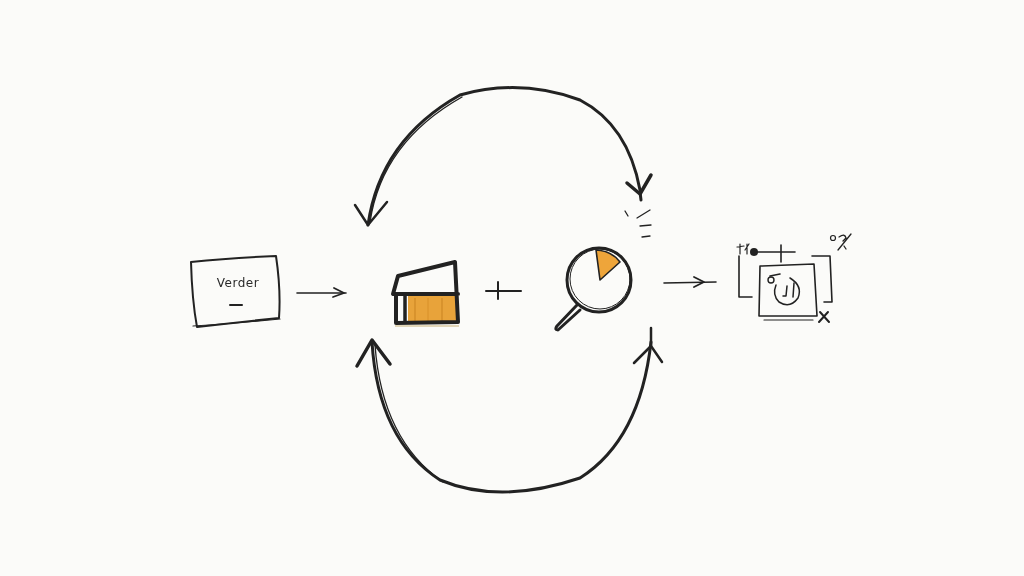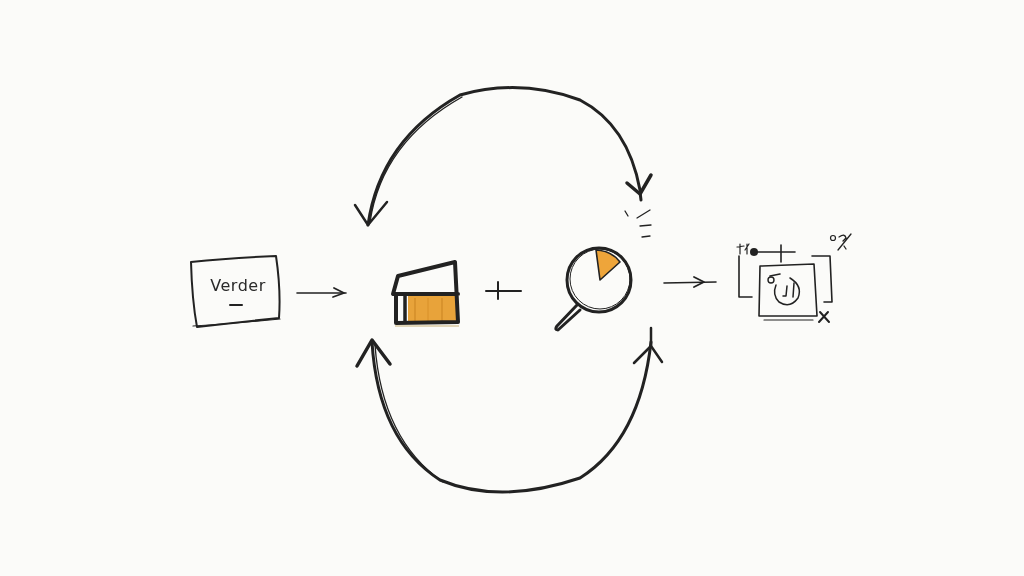--- a/index.html
+++ b/index.html
@@ -29,21 +29,21 @@
       stroke-linecap: round;
       stroke-linejoin: round;
     }
     .vendor-label {
       position: absolute;
       left: 196px;
       top: 276px;
       width: 84px;
       text-align: center;
       font-family: "DejaVu Sans", sans-serif;
-      font-size: 16px;
+      font-size: 12px;
       color: #2a2a2a;
       letter-spacing: 0.5px;
     }
   </style>
 </head>
 <body>
 
 <div class="canvas">
 
   <svg class="sketch" viewBox="0 0 1024 576">

